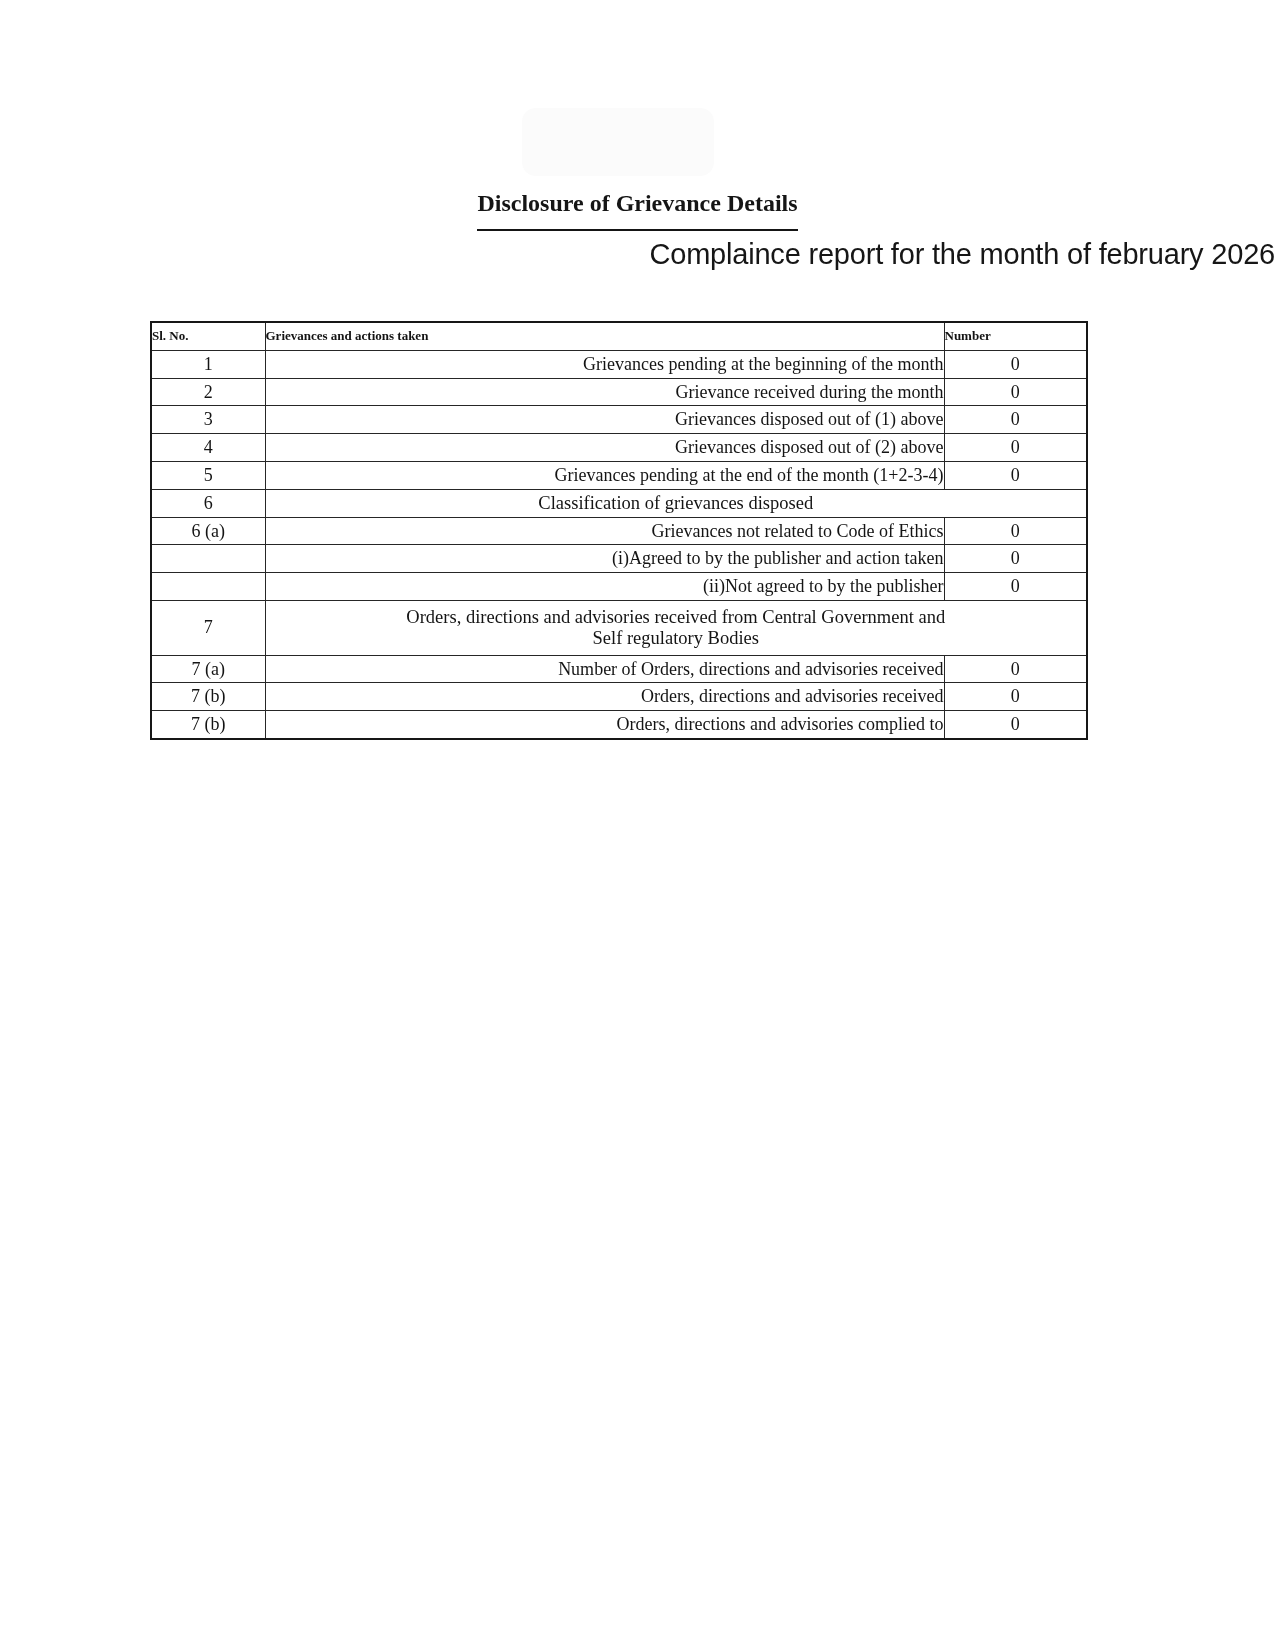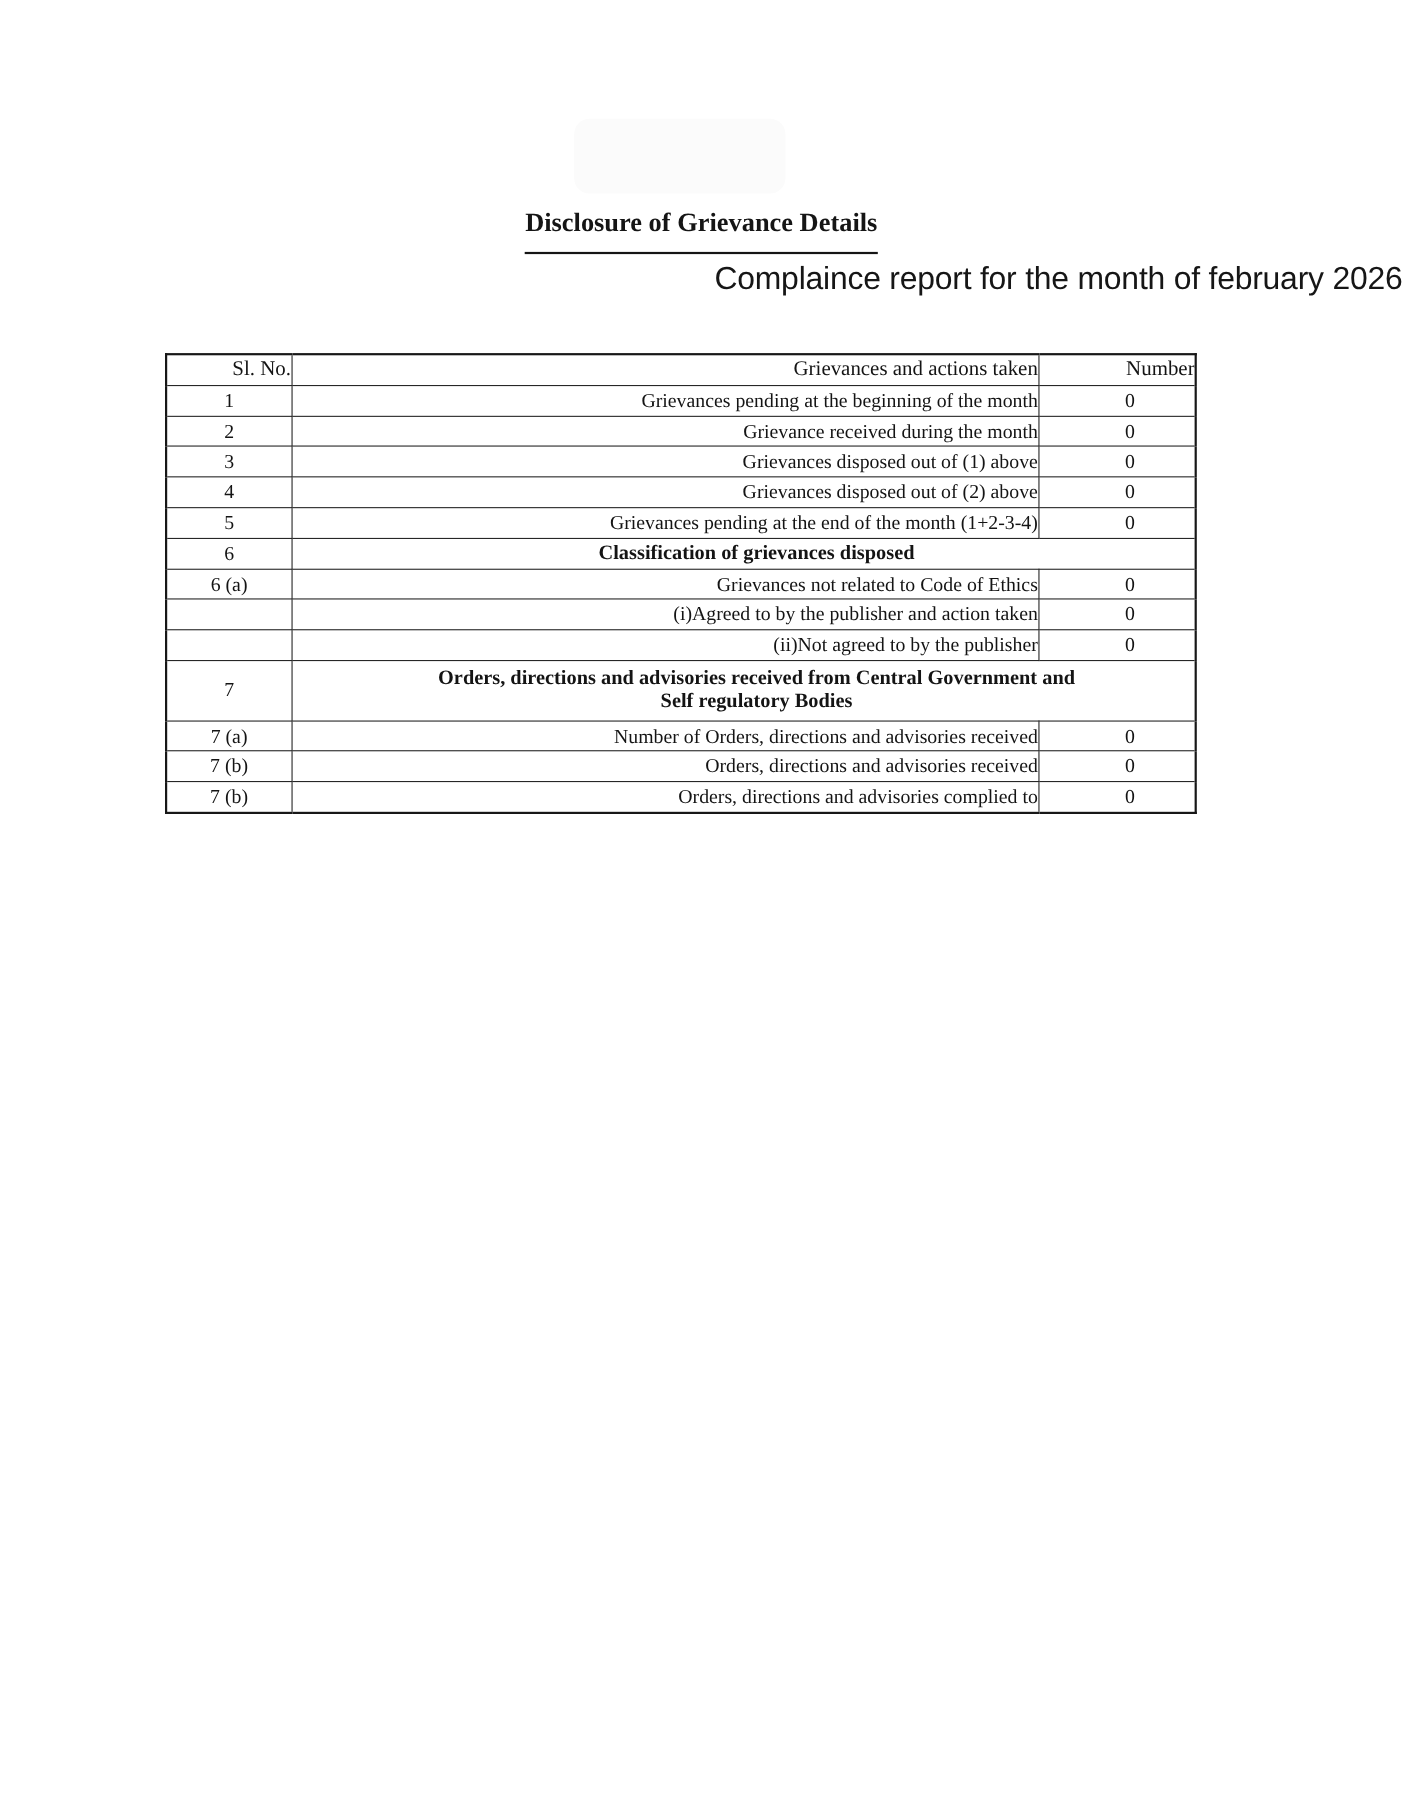--- a/index.html
+++ b/index.html
@@ -70,38 +70,38 @@
     height: 26.8px;
     padding: 0;
     line-height: 1.15;
     overflow: hidden;
     white-space: nowrap;
   }
   table.grievance { border: 2.5px solid #171717; }
   table.grievance tr:first-child th { border-top: 2.5px solid #171717; }
   table.grievance tr:last-child td { border-bottom: 2.5px solid #171717; }
   table.grievance td:first-child, table.grievance th:first-child { border-left: 2.5px solid #171717; }
-  table.grievance td:last-child, table.grievance th:last-child { border-right: 2.5px solid #171717; padding-left: 24px; }
+  table.grievance td:last-child, table.grievance th:last-child { border-right: 2.5px solid #171717; }
   th.h-cell {
-    font-weight: 400;
-    font-size: 19px;
-    text-align: right;
+    font-weight: 700;
+    font-size: 13px;
+    text-align: left;
   }
   td.sl-cell {
     text-align: center;
   }
   td.label-cell {
     text-align: right;
     padding-left: 15px;
   }
   td.num-cell {
     text-align: center;
   }
   td.section-cell {
-    font-weight: 700;
+    font-weight: 400;
     text-align: center;
     font-size: 18.5px;
   }
   td.section-cell.two-line {
     white-space: normal;
     height: 53.6px;
   }
   span.roman {
     display: inline-block;
     margin-left: 31px;

